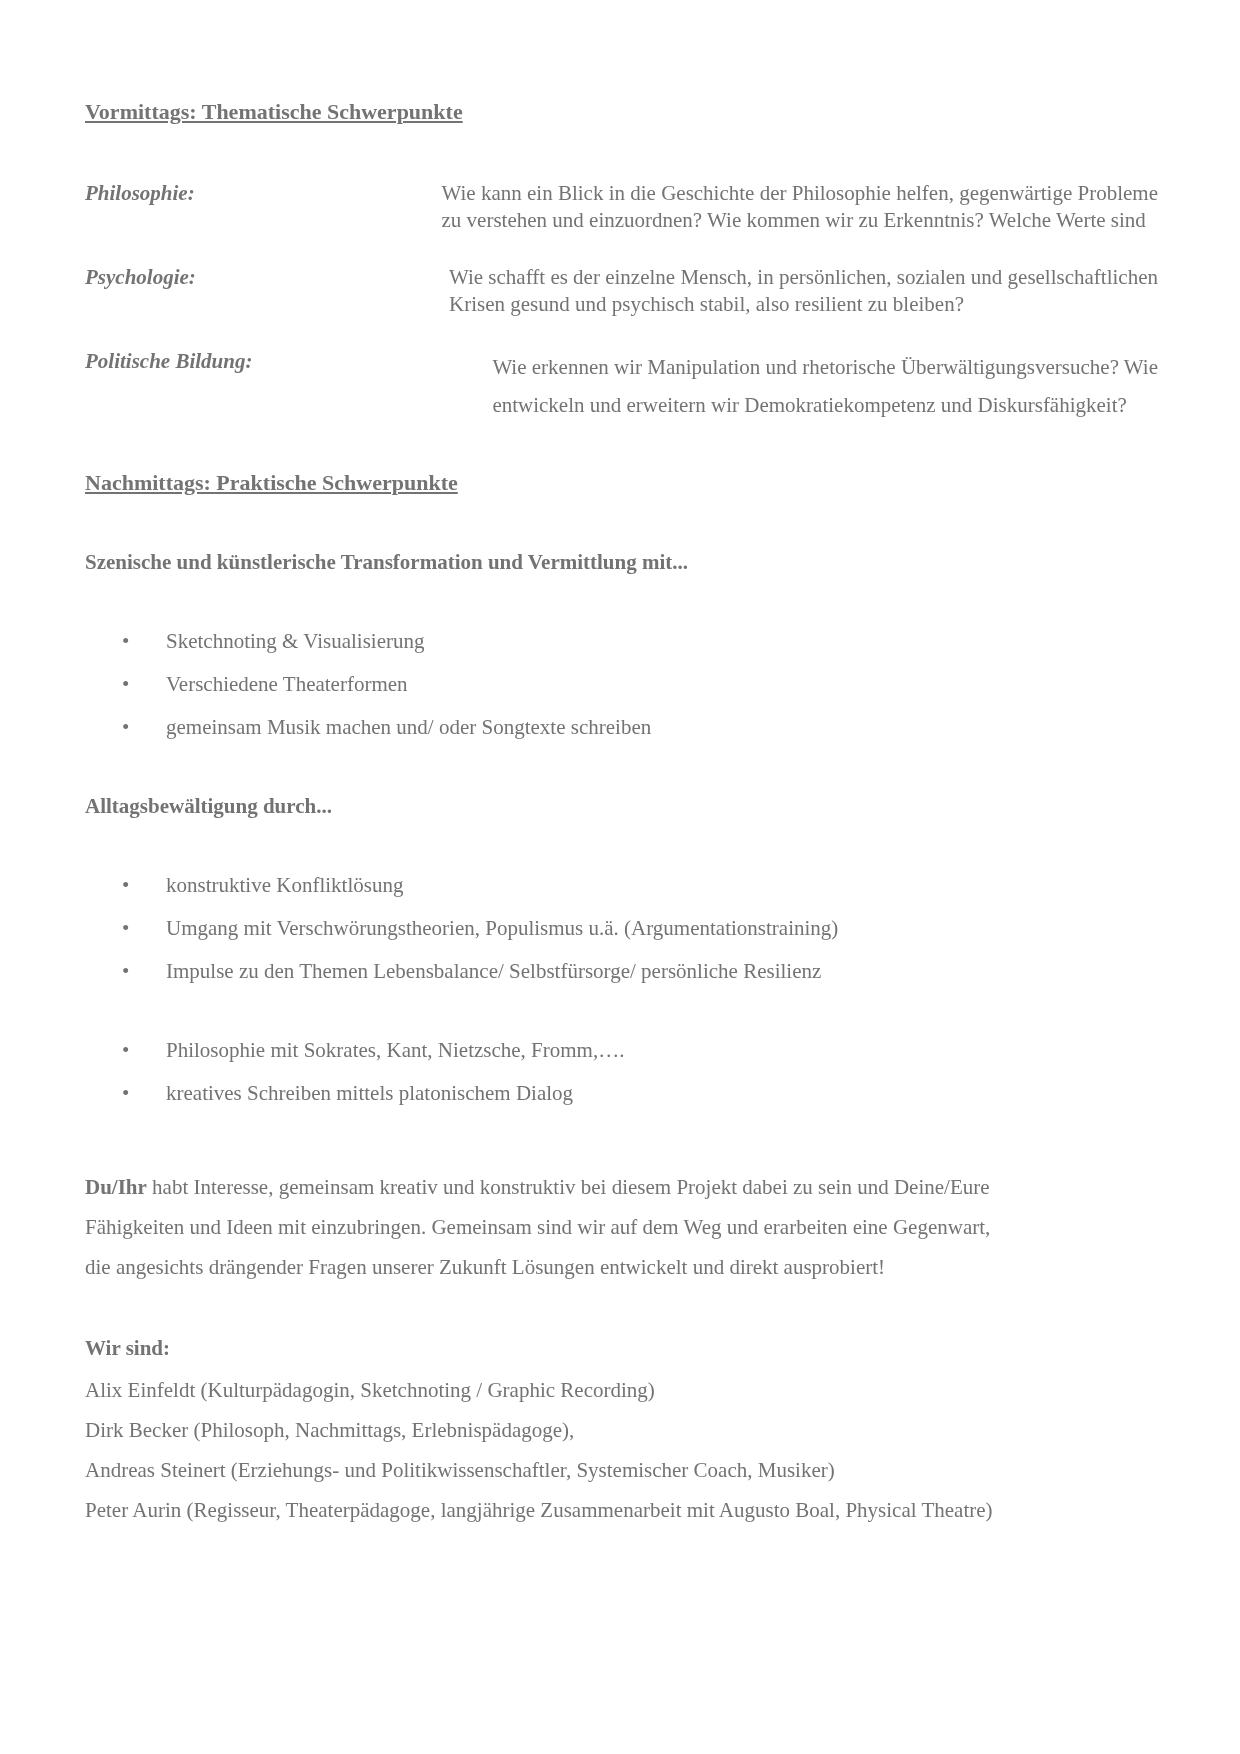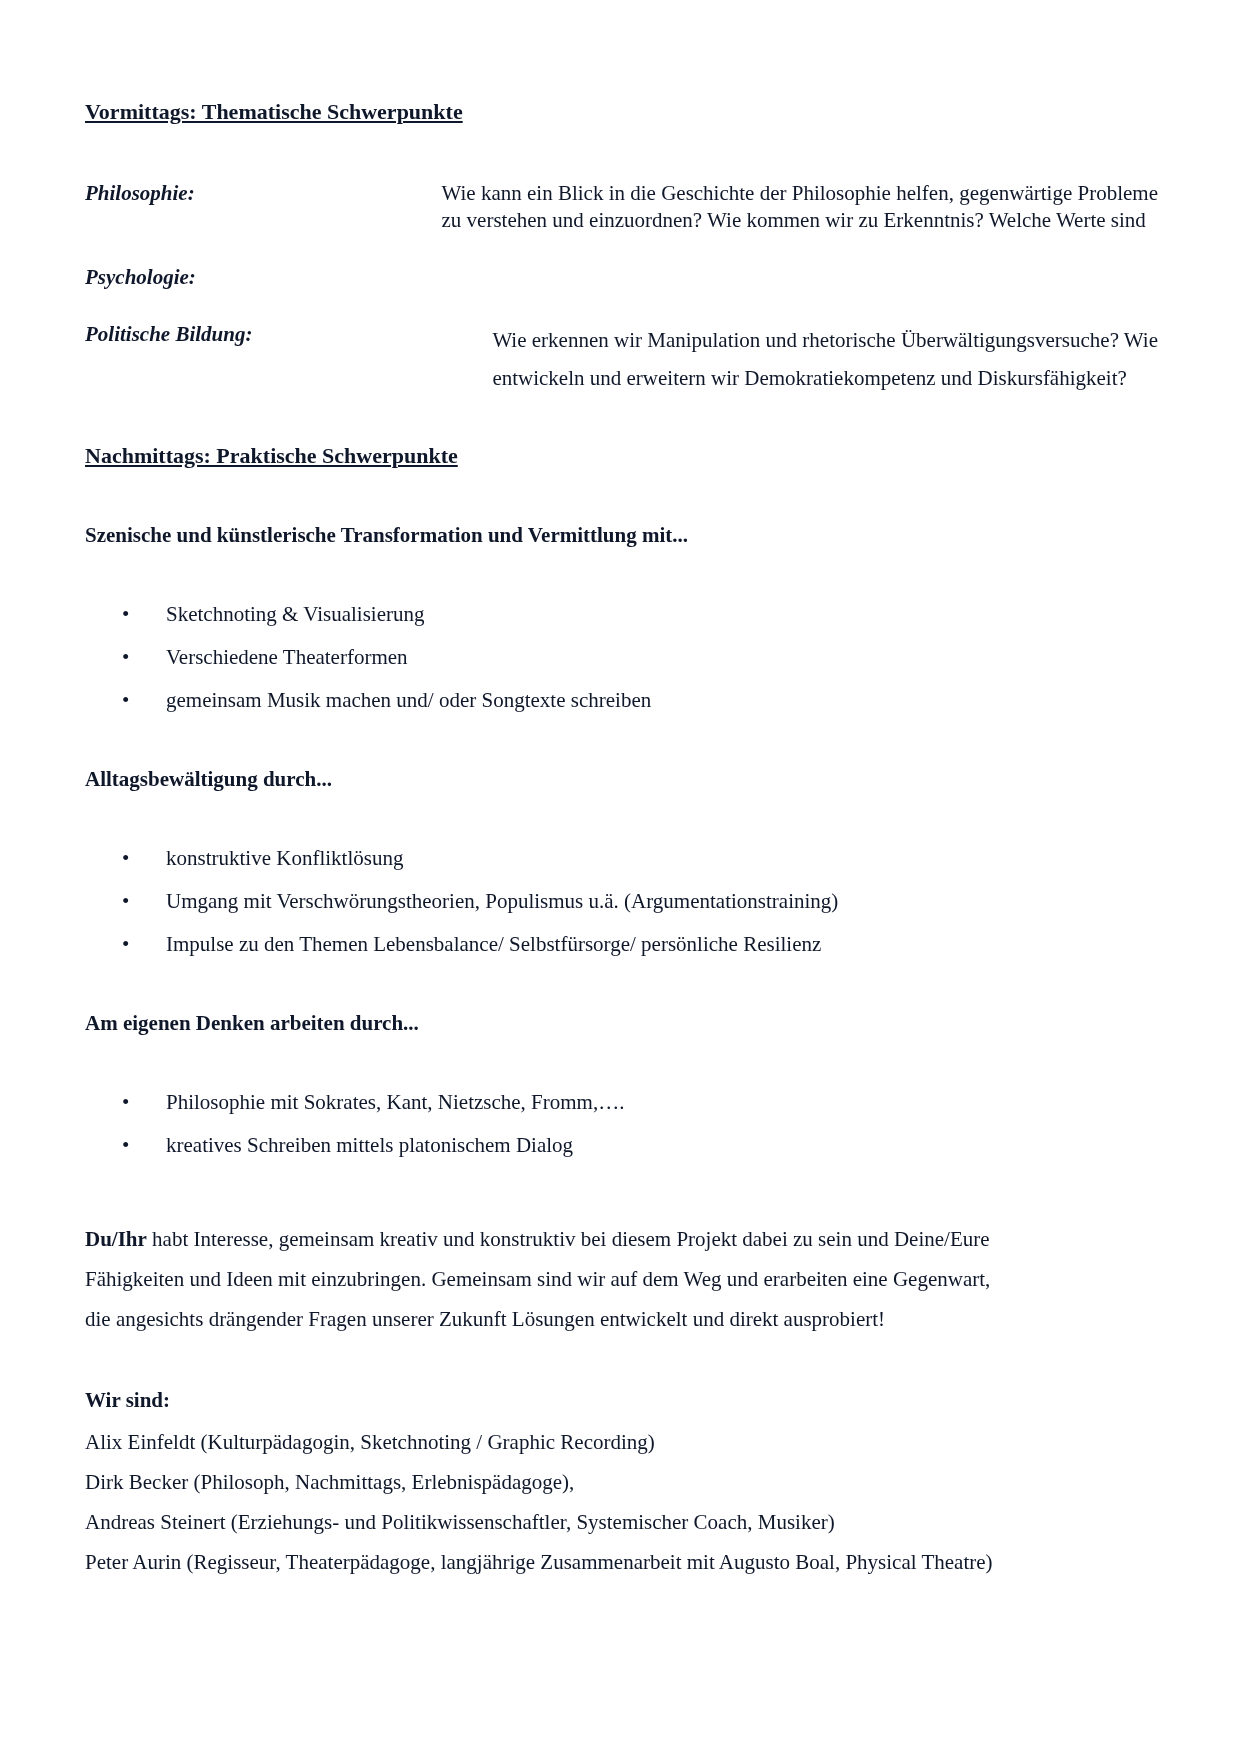--- a/index.html
+++ b/index.html
@@ -2,21 +2,21 @@
 <html lang="de"><head>
 <meta charset="utf-8">
 <style>
   * { margin: 0; padding: 0; box-sizing: border-box; }
   html, body { background: #ffffff; }
   .page {
     position: relative;
     width: 1240px;
     height: 1754px;
     background: #ffffff;
-    color: #0f172a;
+    color: #737373;
     font-family: "Liberation Serif", "DejaVu Serif", serif;
     font-size: 21px;
     line-height: 27px;
     padding: 98px 82px 0 85px;
     overflow: hidden;
   }
   .section-heading {
     font-size: 22px;
     font-weight: bold;
     text-decoration: underline;
@@ -71,20 +71,24 @@
   <div class="def-row">
     <div class="def-label">Philosophie:</div>
     <div class="def-text">
       <div class="tline">Wie kann ein Blick in die Geschichte der Philosophie helfen, gegenwärtige Probleme</div>
       <div class="tline">zu verstehen und einzuordnen? Wie kommen wir zu Erkenntnis? Welche Werte sind</div>
     </div>
   </div>
 
   <div class="def-row">
     <div class="def-label">Psychologie:</div>
+    <div class="def-text">
+      <div class="tline">Wie schafft es der einzelne Mensch, in persönlichen, sozialen und gesellschaftlichen</div>
+      <div class="tline">Krisen gesund und psychisch stabil, also resilient zu bleiben?</div>
+    </div>
   </div>
 
   <div class="def-row spaced">
     <div class="def-label">Politische Bildung:</div>
     <div class="def-text">
       <div class="tline">Wie erkennen wir Manipulation und rhetorische Überwältigungsversuche? Wie</div>
       <div class="tline">entwickeln und erweitern wir Demokratiekompetenz und Diskursfähigkeit?</div>
     </div>
   </div>
 
@@ -97,21 +101,20 @@
     <li>gemeinsam Musik machen und/ oder Songtexte schreiben</li>
   </ul>
 
   <div class="group-title">Alltagsbewältigung durch...</div>
   <ul class="bullets">
     <li>konstruktive Konfliktlösung</li>
     <li>Umgang mit Verschwörungstheorien, Populismus u.ä. (Argumentationstraining)</li>
     <li>Impulse zu den Themen Lebensbalance/ Selbstfürsorge/ persönliche Resilienz</li>
   </ul>
 
-  <div class="group-title">Am eigenen Denken arbeiten durch...</div>
   <ul class="bullets">
     <li>Philosophie mit Sokrates, Kant, Nietzsche, Fromm,….</li>
     <li>kreatives Schreiben mittels platonischem Dialog</li>
   </ul>
 
   <div class="invitation">
     <div class="tline">
       <span class="lead">Du/Ihr</span><span> habt Interesse, gemeinsam kreativ und konstruktiv bei diesem Projekt dabei zu sein und Deine/Eure</span>
     </div>
     <div class="tline">Fähigkeiten und Ideen mit einzubringen. Gemeinsam sind wir auf dem Weg und erarbeiten eine Gegenwart,</div>

